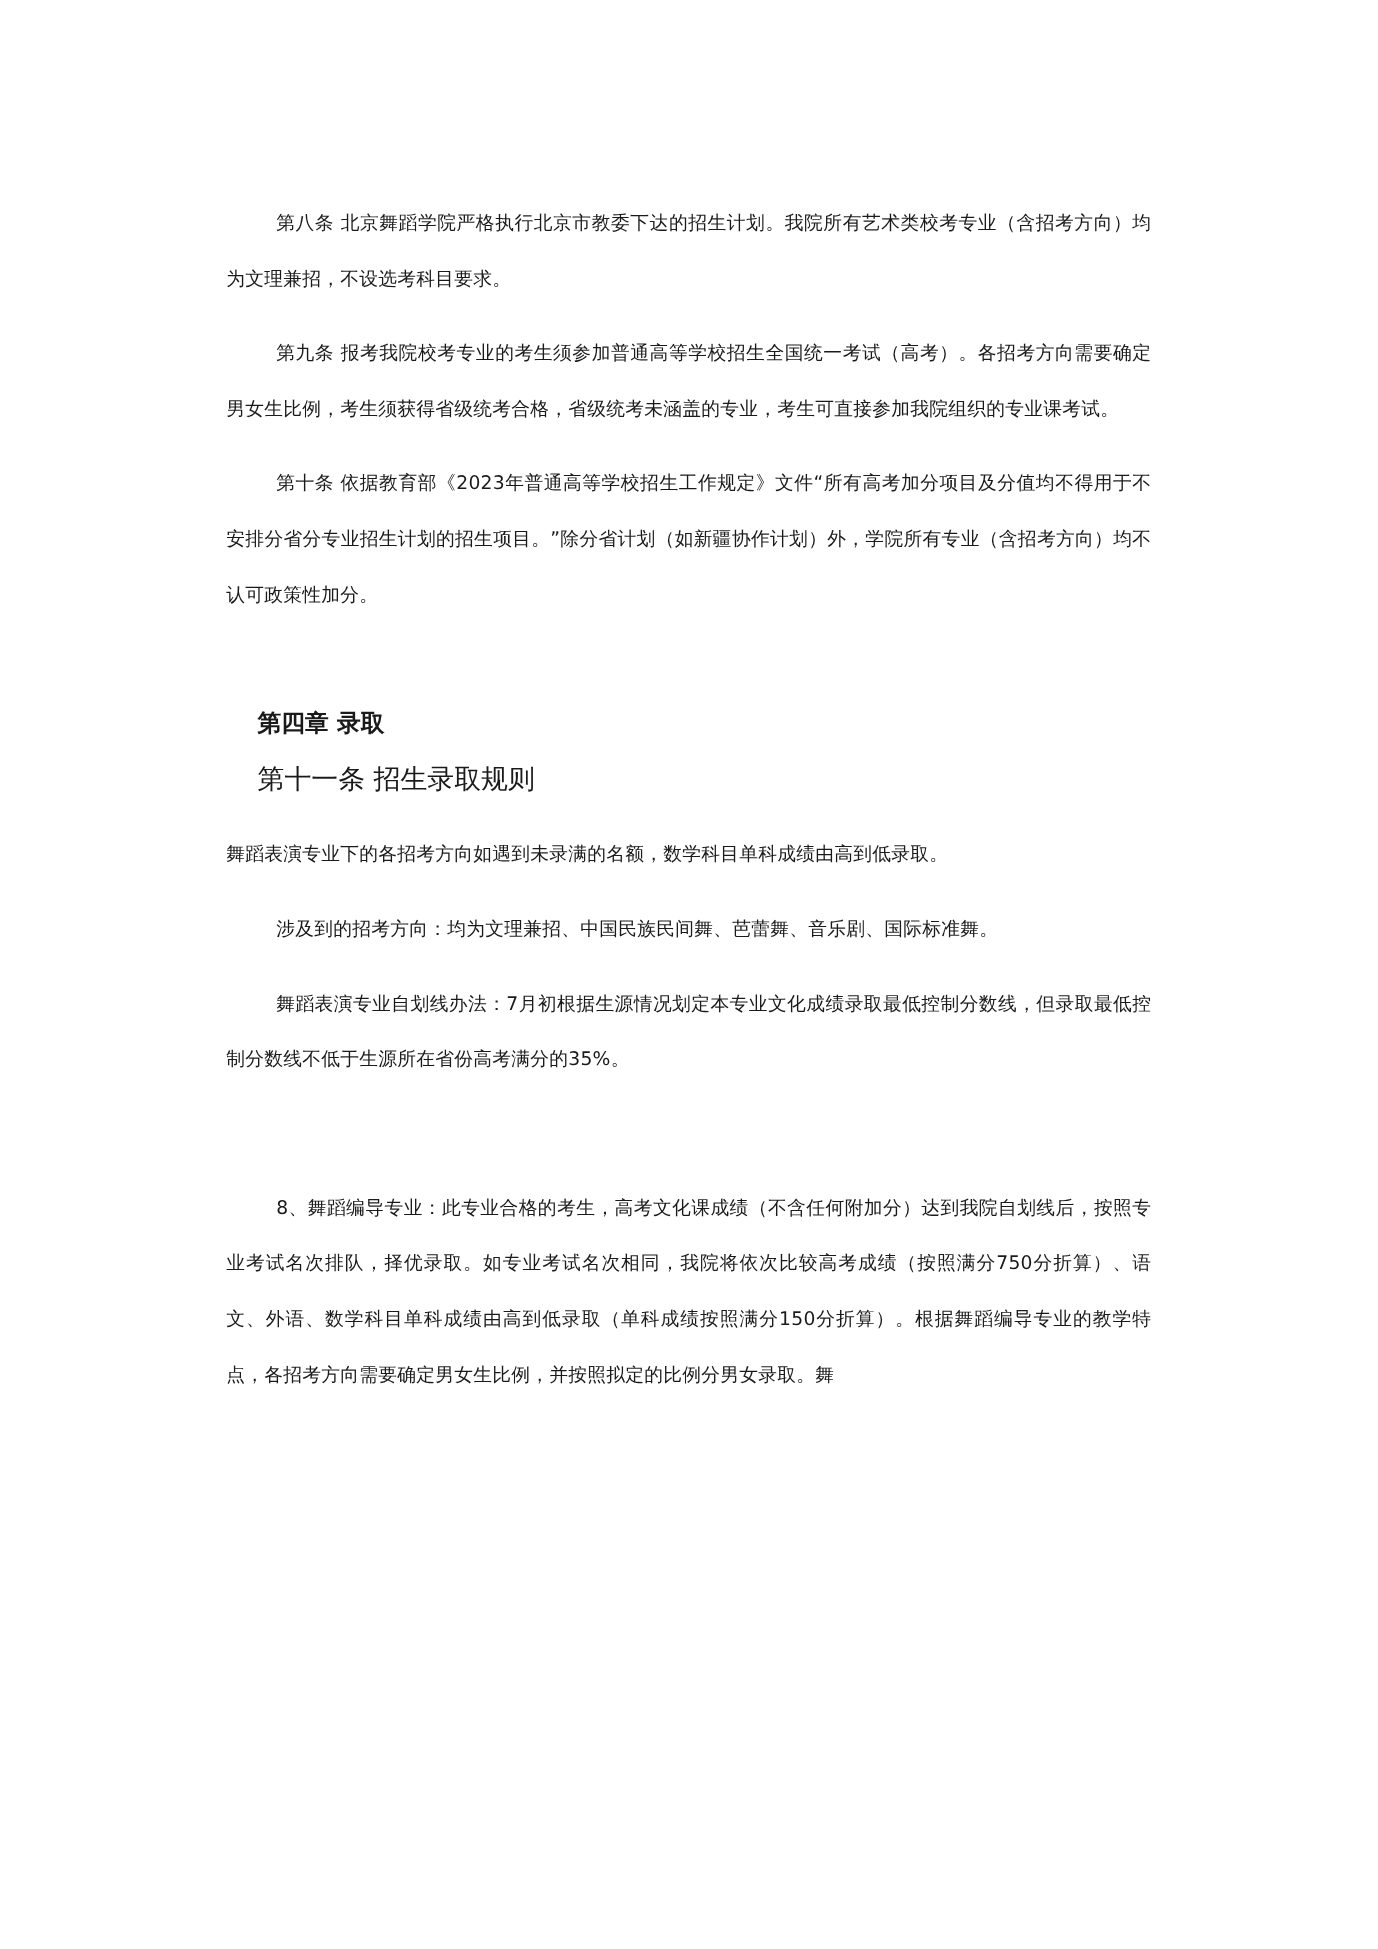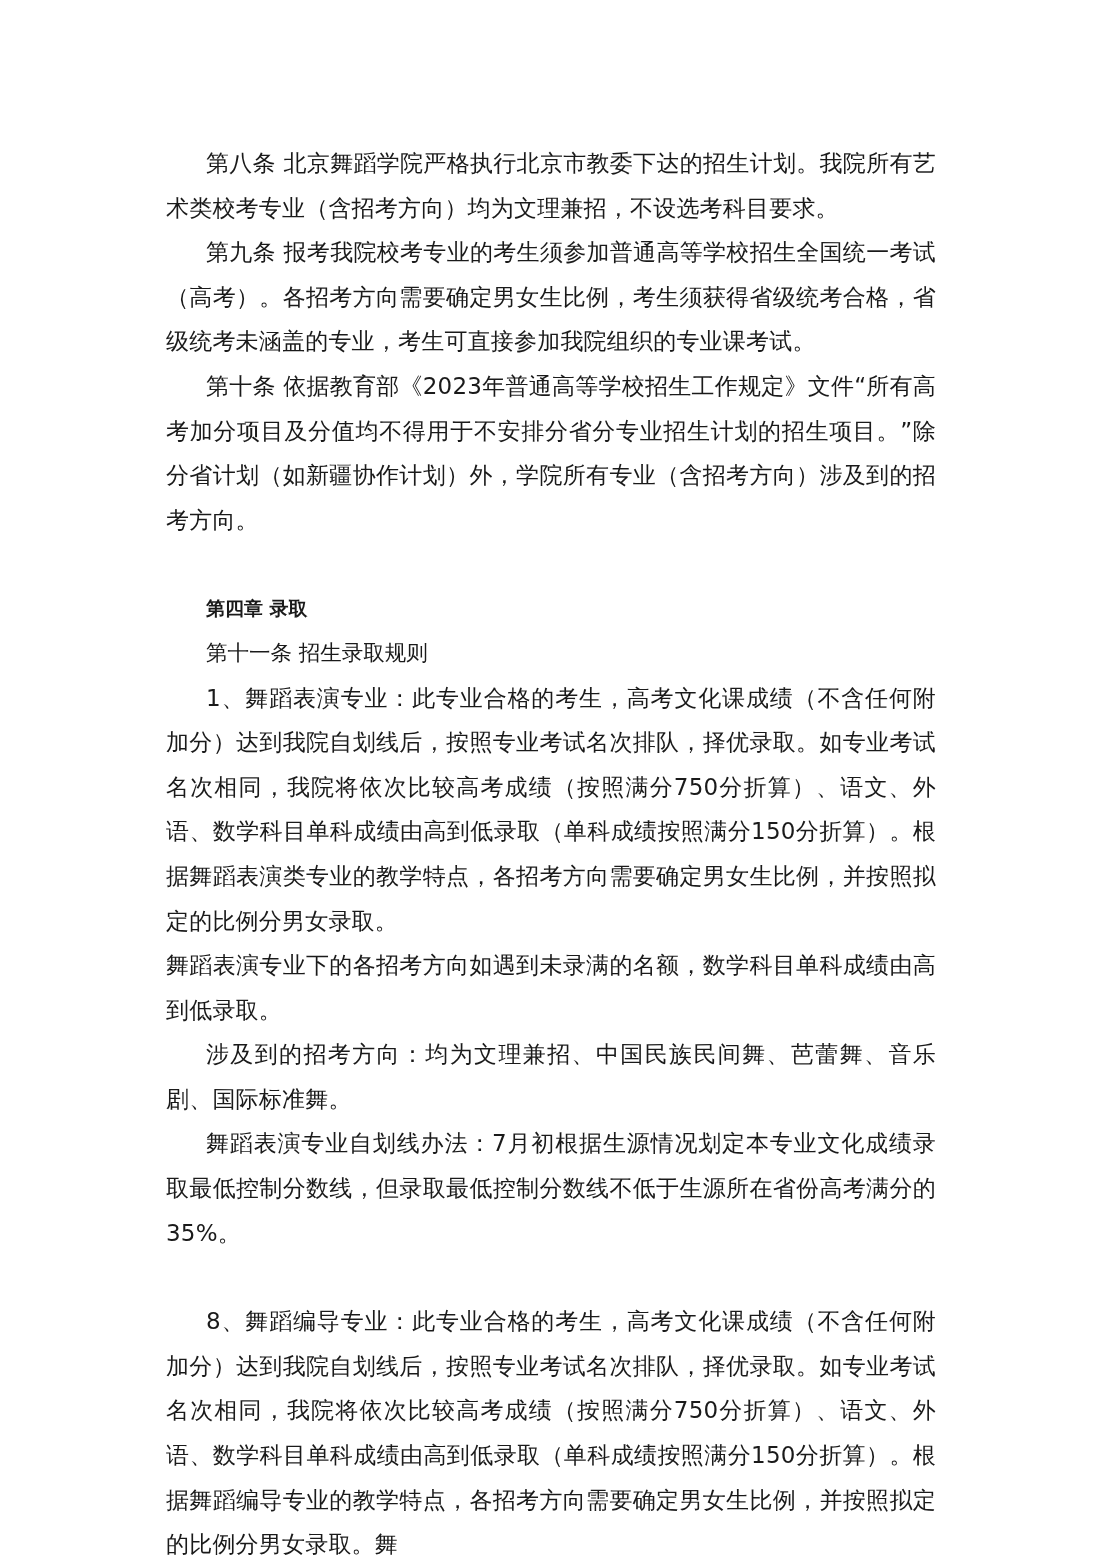--- a/index.html
+++ b/index.html
@@ -15,25 +15,25 @@
     font-family: "DejaVu Sans", "Liberation Sans", sans-serif;
     color: #1a1a1a;
   }
   .page {
     position: absolute;
     left: 166px;
     top: 141px;
     width: 770px;
   }
   .para {
-    font-size: 23px;
+    font-size: 15px;
     line-height: 44.6px;
     text-align: justify;
     text-justify: inter-character;
-    margin: 0;
+    margin: 15px;
     letter-spacing: 0.2px;
   }
   .indent { text-indent: 40px; }
   .gap { height: 44px; }
   .heading {
     font-size: 19px;
     line-height: 44.6px;
     font-weight: bold;
     margin: 0;
     padding-left: 40px;
@@ -44,28 +44,27 @@
     margin: 0;
     padding-left: 40px;
   }
 </style>
 </head>
 <body>
 
 <div class="page">
   <p class="para indent">第八条  北京舞蹈学院严格执行北京市教委下达的招生计划。我院所有艺术类校考专业（含招考方向）均为文理兼招，不设选考科目要求。</p>
   <p class="para indent">第九条  报考我院校考专业的考生须参加普通高等学校招生全国统一考试（高考）。各招考方向需要确定男女生比例，考生须获得省级统考合格，省级统考未涵盖的专业，考生可直接参加我院组织的专业课考试。</p>
-  <p class="para indent">第十条  依据教育部《2023年普通高等学校招生工作规定》文件“所有高考加分项目及分值均不得用于不安排分省分专业招生计划的招生项目。”除分省计划（如新疆协作计划）外，学院所有专业（含招考方向）涉及到的招考方向。</p>
+  <p class="para indent">第十条  依据教育部《2023年普通高等学校招生工作规定》文件“所有高考加分项目及分值均不得用于不安排分省分专业招生计划的招生项目。”除分省计划（如新疆协作计划）外，学院所有专业（含招考方向）均不认可政策性加分。</p>
 
   <div class="gap"></div>
 
   <h2 class="heading">第四章 录取</h2>
   <p class="subheading">第十一条  招生录取规则</p>
 
-  <p class="para indent">1、舞蹈表演专业：此专业合格的考生，高考文化课成绩（不含任何附加分）达到我院自划线后，按照专业考试名次排队，择优录取。如专业考试名次相同，我院将依次比较高考成绩（按照满分750分折算）、语文、外语、数学科目单科成绩由高到低录取（单科成绩按照满分150分折算）。根据舞蹈表演类专业的教学特点，各招考方向需要确定男女生比例，并按照拟定的比例分男女录取。</p>
   <p class="para">舞蹈表演专业下的各招考方向如遇到未录满的名额，数学科目单科成绩由高到低录取。</p>
   <p class="para indent">涉及到的招考方向：均为文理兼招、中国民族民间舞、芭蕾舞、音乐剧、国际标准舞。</p>
   <p class="para indent">舞蹈表演专业自划线办法：7月初根据生源情况划定本专业文化成绩录取最低控制分数线，但录取最低控制分数线不低于生源所在省份高考满分的35%。</p>
 
   <div class="gap"></div>
 
   <p class="para indent">8、舞蹈编导专业：此专业合格的考生，高考文化课成绩（不含任何附加分）达到我院自划线后，按照专业考试名次排队，择优录取。如专业考试名次相同，我院将依次比较高考成绩（按照满分750分折算）、语文、外语、数学科目单科成绩由高到低录取（单科成绩按照满分150分折算）。根据舞蹈编导专业的教学特点，各招考方向需要确定男女生比例，并按照拟定的比例分男女录取。舞</p>
 </div>
 
 </body></html>

